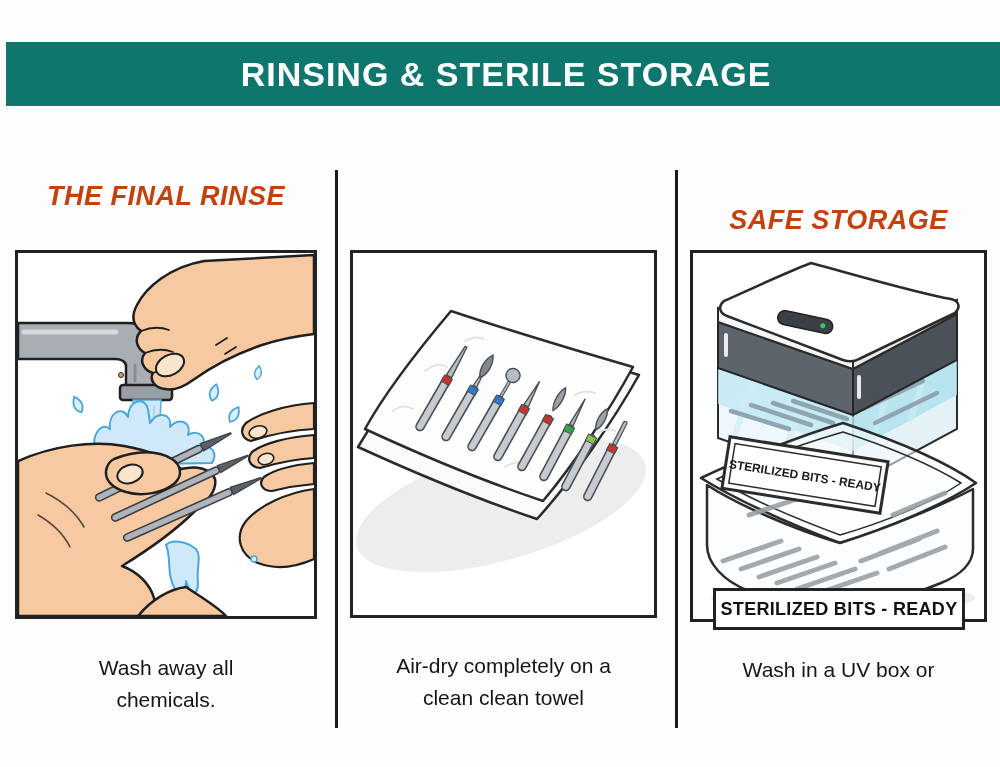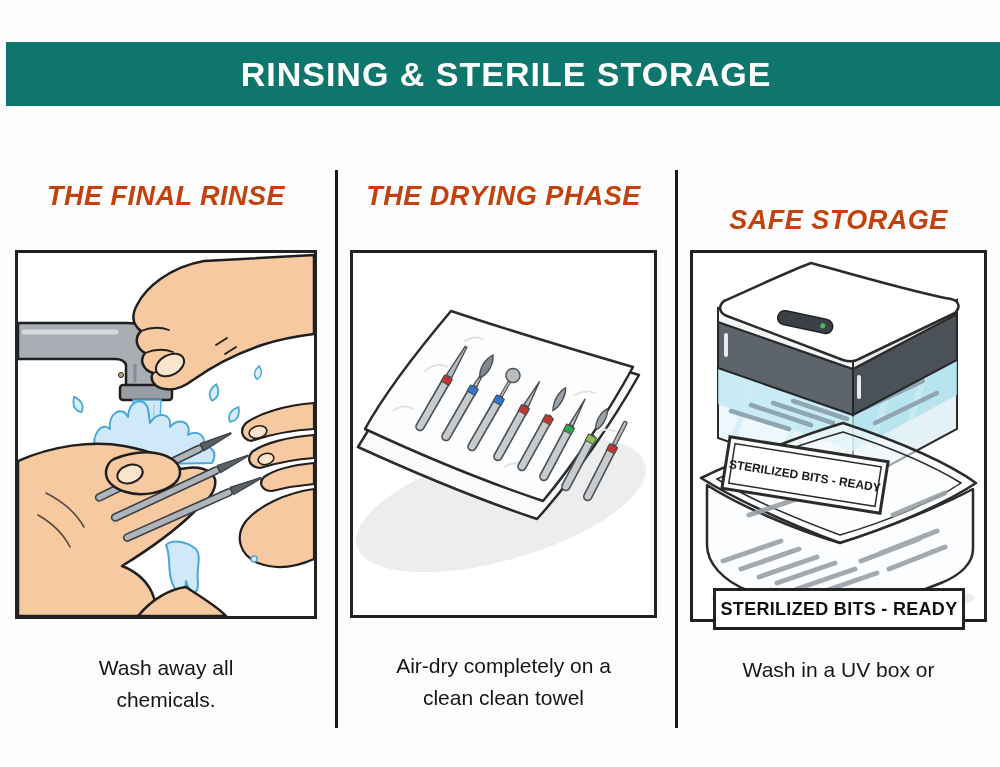--- a/index.html
+++ b/index.html
@@ -124,21 +124,20 @@
 
       <path d="M120,363 C134,346 152,336 168,334 C186,346 200,354 208,363 Z" fill="#f6c9a1" stroke="#1f1f1f" stroke-width="2.5" stroke-linejoin="round"></path>
     </svg>
   </div>
 
   <p class="caption c1">
     <span>Wash away all</span><br>
     <span>chemicals.</span>
   </p>
 
-  <h2 class="heading h2">THE DRYING PHASE</h2>
 
   <div class="frame f2">
     <svg viewBox="0 0 301 362">
 
       <ellipse cx="148" cy="252" rx="150" ry="55" transform="rotate(-16 148 252)" fill="#ededed"></ellipse>
 
       <path d="M5,194 C30,152 62,104 95,62 C150,80 220,102 286,122 C260,168 222,224 184,266 C124,246 62,220 5,194 Z" fill="#fafafa" stroke="#2b2b2b" stroke-width="2.5" stroke-linejoin="round"></path>
 
       <path d="M12,176 C34,136 66,96 98,58 C152,76 218,96 280,114 C256,158 222,210 190,248 C130,228 68,202 12,176 Z" fill="#fdfdfd" stroke="#2b2b2b" stroke-width="2.5" stroke-linejoin="round"></path>
       <g stroke="#e3e3e3" stroke-width="2" fill="none" stroke-linecap="round">

